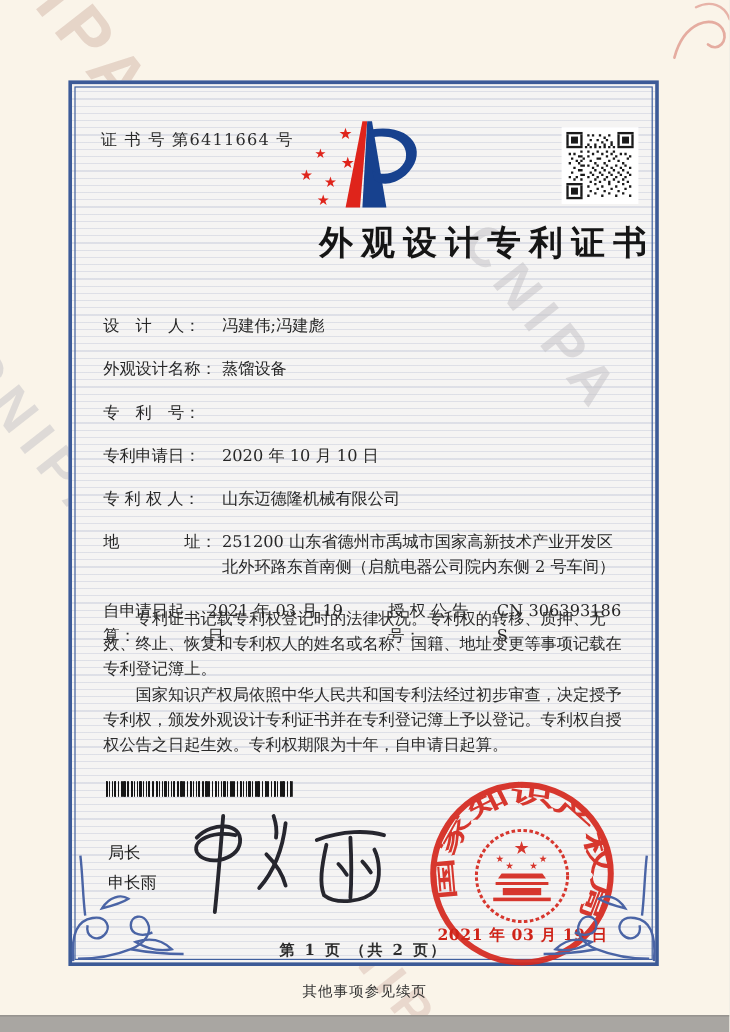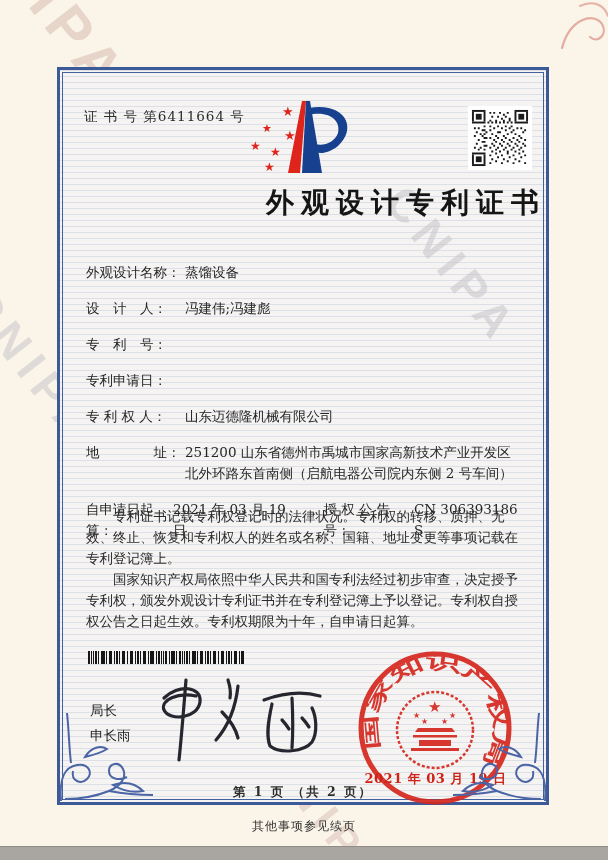--- a/index.html
+++ b/index.html
@@ -133,32 +133,33 @@
               <rect x="2" y="2" width="3" height="3"></rect>
           </g>
           <path d="M9 1h1v1h-1zM11 1h1v1h-1zM14 1h1v1h-1zM16 2h1v1h-1zM18 1h1v1h-1zM10 3h1v1h-1zM13 3h1v1h-1zM15 4h1v1h-1zM17 3h1v1h-1zM19 4h1v1h-1zM9 5h1v1h-1zM12 5h1v1h-1zM16 5h1v1h-1zM19 5h1v1h-1zM8 6h1v1h-1zM10 6h1v1h-1zM12 6h1v1h-1zM14 6h1v1h-1zM16 6h1v1h-1zM18 6h1v1h-1zM20 6h1v1h-1zM6 8h1v1h-1zM6 10h1v1h-1zM6 12h1v1h-1zM6 14h1v1h-1zM6 16h1v1h-1zM6 18h1v1h-1zM6 20h1v1h-1zM9 8h1v1h-1zM13 8h1v1h-1zM17 8h1v1h-1zM20 8h1v1h-1zM1 9h1v1h-1zM3 9h1v1h-1zM5 10h1v1h-1zM2 11h1v1h-1zM4 12h1v1h-1zM7 11h1v1h-1zM1 13h1v1h-1zM5 13h1v1h-1zM3 15h1v1h-1zM7 14h1v1h-1zM2 17h1v1h-1zM5 16h1v1h-1zM1 19h1v1h-1zM4 19h1v1h-1zM7 18h1v1h-1zM3 20h1v1h-1zM9 10h1v1h-1zM11 9h1v1h-1zM13 11h1v1h-1zM15 9h1v1h-1zM17 10h1v1h-1zM19 9h1v1h-1zM21 10h1v1h-1zM23 9h1v1h-1zM25 9h1v1h-1zM27 10h1v1h-1zM10 12h1v1h-1zM12 13h1v1h-1zM14 11h1v1h-1zM16 13h1v1h-1zM18 12h1v1h-1zM20 11h1v1h-1zM22 12h1v1h-1zM24 13h1v1h-1zM26 11h1v1h-1zM9 14h1v1h-1zM11 15h1v1h-1zM13 14h1v1h-1zM15 15h1v1h-1zM17 14h1v1h-1zM19 15h1v1h-1zM21 14h1v1h-1zM23 15h1v1h-1zM25 14h1v1h-1zM27 15h1v1h-1zM10 17h1v1h-1zM12 16h1v1h-1zM14 17h1v1h-1zM16 16h1v1h-1zM18 17h1v1h-1zM20 16h1v1h-1zM22 17h1v1h-1zM24 16h1v1h-1zM26 17h1v1h-1zM9 19h1v1h-1zM11 18h1v1h-1zM13 19h1v1h-1zM15 18h1v1h-1zM17 19h1v1h-1zM19 18h1v1h-1zM21 19h1v1h-1zM23 18h1v1h-1zM25 19h1v1h-1zM27 18h1v1h-1zM10 21h1v1h-1zM12 20h1v1h-1zM14 21h1v1h-1zM16 20h1v1h-1zM18 21h1v1h-1zM20 20h1v1h-1zM22 21h1v1h-1zM24 20h1v1h-1zM26 21h1v1h-1zM9 23h1v1h-1zM12 22h1v1h-1zM15 23h1v1h-1zM18 22h1v1h-1zM21 23h1v1h-1zM24 22h1v1h-1zM27 23h1v1h-1zM10 25h1v1h-1zM13 24h1v1h-1zM16 25h1v1h-1zM19 24h1v1h-1zM22 25h1v1h-1zM25 24h1v1h-1zM9 27h1v1h-1zM12 26h1v1h-1zM15 27h1v1h-1zM18 26h1v1h-1zM21 27h1v1h-1zM24 26h1v1h-1zM27 27h1v1h-1z"></path>
         </g>
       </svg>
 
       <div class="title">外观设计专利证书</div>
 
       <div class="fields">
         <div class="frow">
+          <span class="flabel">设　计　人：</span>
+          <span class="fvalue">冯建伟;冯建彪</span>
+        </div>
+        <div class="frow">
           <span class="flabel">外观设计名称：</span>
           <span class="fvalue">蒸馏设备</span>
         </div>
         <div class="frow">
-          <span class="flabel">设　计　人：</span>
-          <span class="fvalue">冯建伟;冯建彪</span>
-        </div>
-        <div class="frow">
           <span class="flabel">专　利　号：</span>
         </div>
         <div class="frow">
           <span class="flabel">专利申请日：</span>
+          <span class="fvalue">2020 年 10 月 10 日</span>
         </div>
         <div class="frow">
           <span class="flabel">专 利 权 人：</span>
           <span class="fvalue">山东迈德隆机械有限公司</span>
         </div>
         <div class="frow">
           <span class="flabel">地　　　　址：</span>
           <span class="fvalue">251200 山东省德州市禹城市国家高新技术产业开发区北外环路东首南侧（启航电器公司院内东侧 2 号车间）</span>
         </div>
         <div class="grant">

